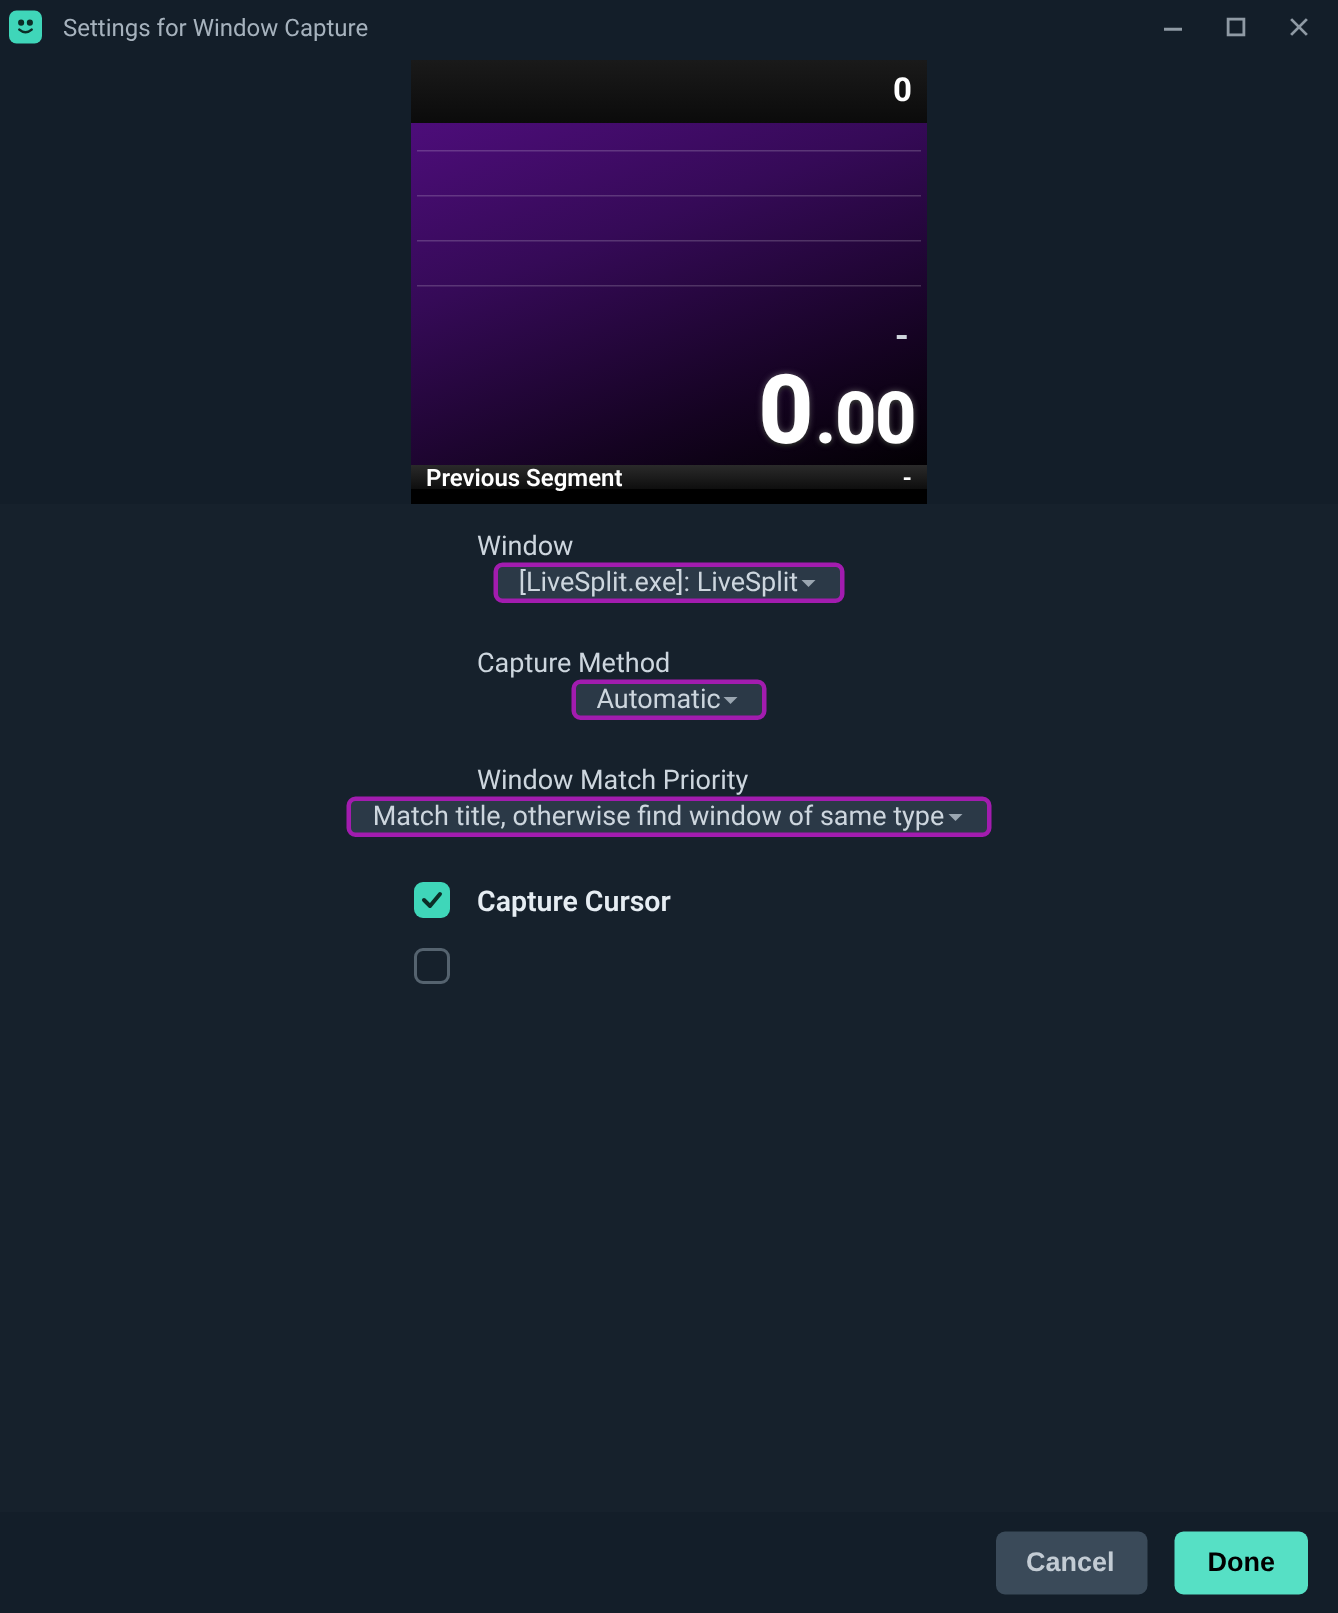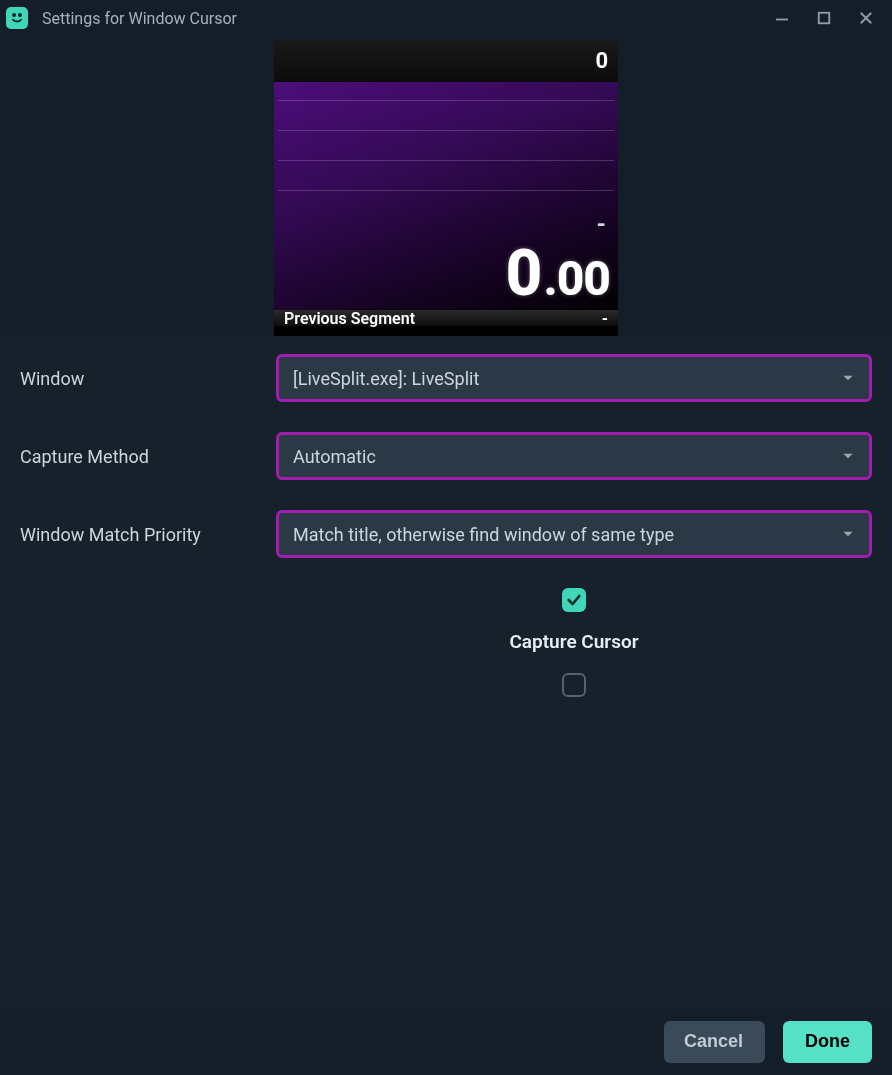--- a/index.html
+++ b/index.html
@@ -88,20 +88,21 @@
 
   
   .form-area {
     background: #16212c;
     padding: 18px 20px 0 20px;
     height: 672px;
   }
   .form-row {
     display: flex; align-items: center;
     margin-bottom: 30px;
+    flex-direction: column;
   }
   .form-label {
     width: 256px;
     font-size: 18px; color: #cdd6de;
   }
   .select {
     flex: 1;
     background: #2b3947;
     border: 3px solid #a21caf;
     border-radius: 6px;
@@ -111,21 +112,20 @@
     color: #cdd6de; font-size: 18px;
     cursor: pointer;
   }
   .select .chev { color: #9aa6b1; display:flex; }
 
   .check-row {
     display: flex; align-items: center;
     margin-left: 256px;
     gap: 18px;
     margin-bottom: 20px;
-    flex-direction: column;
   }
   .checkbox {
     width: 24px; height: 24px;
     border-radius: 6px;
     display: flex; align-items: center; justify-content: center;
     cursor: pointer;
   }
   .checkbox.checked {
     background: #3fd6b9;
   }
@@ -157,21 +157,21 @@
 <body>
 
 <div class="titlebar">
   <div class="app-icon">
     <svg viewBox="0 0 24 24" fill="none" stroke="#0c2d26" stroke-width="3" stroke-linecap="round">
       <circle cx="7" cy="7" r="2" fill="#0c2d26"></circle>
       <circle cx="17" cy="7" r="2" fill="#0c2d26"></circle>
       <path d="M5 15 Q12 21 19 15"></path>
     </svg>
   </div>
-  <div class="title-text">Settings for Window Cursor</div>
+  <div class="title-text">Settings for Window Capture</div>
   <div class="win-controls">
     <div class="win-btn">
       <svg viewBox="0 0 24 24">
           <line x1="4" y1="14" x2="20" y2="14" stroke="currentColor" stroke-width="2.5"></line>
         </svg>
     </div>
     <div class="win-btn">
       <svg viewBox="0 0 24 24">
           <rect x="5" y="5" width="14" height="14" stroke="currentColor" stroke-width="2.5" fill="none"></rect>
         </svg>

